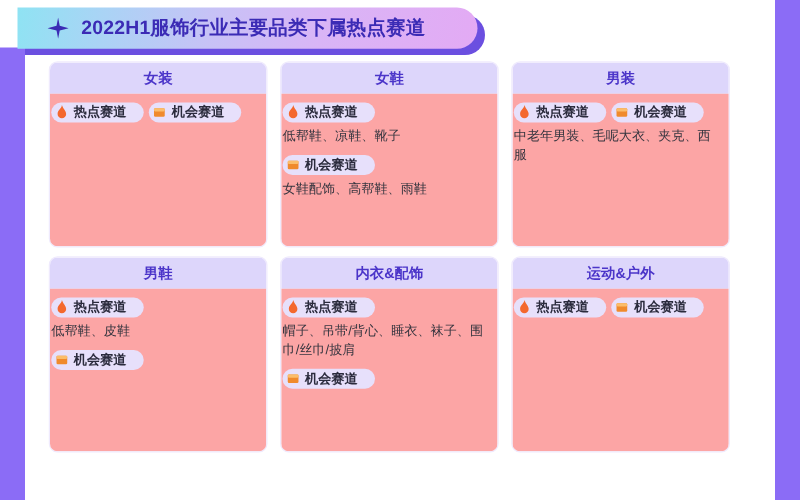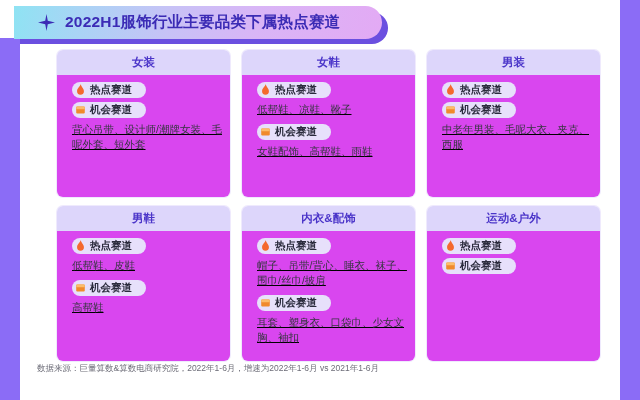--- a/index.html
+++ b/index.html
@@ -72,21 +72,21 @@
     font-size: 15.5px;
     font-weight: bold;
     color: #3b2bb5;
     letter-spacing: 0.2px;
     white-space: nowrap;
   }
 
   
   .grid {
     position: absolute;
-    left: 57px;
+    left: 40px;
     top: 50px;
     width: 545px;
     display: flex;
     flex-wrap: wrap;
     gap: 9px 12px;
   }
   .card {
     width: 173px;
     background: #ffffff;
     border-radius: 6px;
@@ -99,24 +99,23 @@
     display: flex;
     align-items: center;
     justify-content: center;
   }
   .card-head-text {
     font-size: 11.5px;
     font-weight: bold;
     color: #4b35c9;
   }
   .card-body {
-    background: #d946ef;
-    padding: 7px 8px 9px 15px;
+    background: #fca5a5;
+    padding: 7px 8px 9px 1px;
     min-height: 122px;
-    text-decoration: underline;
   }
   .card-body.tall { min-height: 130px; }
 
   
   .badge {
     display: inline-flex;
     align-items: center;
     height: 16px;
     padding: 0 14px 0 3px;
     border-radius: 8px;
@@ -189,21 +188,20 @@
           </svg>
           <span class="badge-text">热点赛道</span>
         </div>
         <div class="badge">
           <svg class="badge-icon" viewBox="0 0 12 14">
             <rect x="1" y="3" width="10" height="8" rx="1.2" fill="#f08a2c"></rect>
             <rect x="1" y="3" width="10" height="3" rx="1" fill="#fbbd6b"></rect>
           </svg>
           <span class="badge-text">机会赛道</span>
         </div>
-        <div class="track-list last">背心吊带、设计师/潮牌女装、毛呢外套、短外套</div>
       </div>
     </div>
 
     <div class="card">
       <div class="card-head">
         <span class="card-head-text">女鞋</span>
       </div>
       <div class="card-body">
         <div class="badge">
           <svg class="badge-icon" viewBox="0 0 12 14">
@@ -257,21 +255,20 @@
           <span class="badge-text">热点赛道</span>
         </div>
         <div class="track-list">低帮鞋、皮鞋</div>
         <div class="badge">
           <svg class="badge-icon" viewBox="0 0 12 14">
             <rect x="1" y="3" width="10" height="8" rx="1.2" fill="#f08a2c"></rect>
             <rect x="1" y="3" width="10" height="3" rx="1" fill="#fbbd6b"></rect>
           </svg>
           <span class="badge-text">机会赛道</span>
         </div>
-        <div class="track-list last">高帮鞋</div>
       </div>
     </div>
 
     <div class="card">
       <div class="card-head">
         <span class="card-head-text">内衣&amp;配饰</span>
       </div>
       <div class="card-body tall">
         <div class="badge">
           <svg class="badge-icon" viewBox="0 0 12 14">
@@ -280,21 +277,20 @@
           <span class="badge-text">热点赛道</span>
         </div>
         <div class="track-list">帽子、吊带/背心、睡衣、袜子、围巾/丝巾/披肩</div>
         <div class="badge">
           <svg class="badge-icon" viewBox="0 0 12 14">
             <rect x="1" y="3" width="10" height="8" rx="1.2" fill="#f08a2c"></rect>
             <rect x="1" y="3" width="10" height="3" rx="1" fill="#fbbd6b"></rect>
           </svg>
           <span class="badge-text">机会赛道</span>
         </div>
-        <div class="track-list last">耳套、塑身衣、口袋巾、少女文胸、袖扣</div>
       </div>
     </div>
 
     <div class="card">
       <div class="card-head">
         <span class="card-head-text">运动&amp;户外</span>
       </div>
       <div class="card-body tall">
         <div class="badge">
           <svg class="badge-icon" viewBox="0 0 12 14">
@@ -308,16 +304,15 @@
             <rect x="1" y="3" width="10" height="3" rx="1" fill="#fbbd6b"></rect>
           </svg>
           <span class="badge-text">机会赛道</span>
         </div>
       </div>
     </div>
 
   </div>
 
   <div class="footer">
-    <div class="footer-line">数据来源：巨量算数&amp;算数电商研究院，2022年1-6月，增速为2022年1-6月 vs 2021年1-6月</div>
   </div>
 
 </div>
 
 </body></html>

